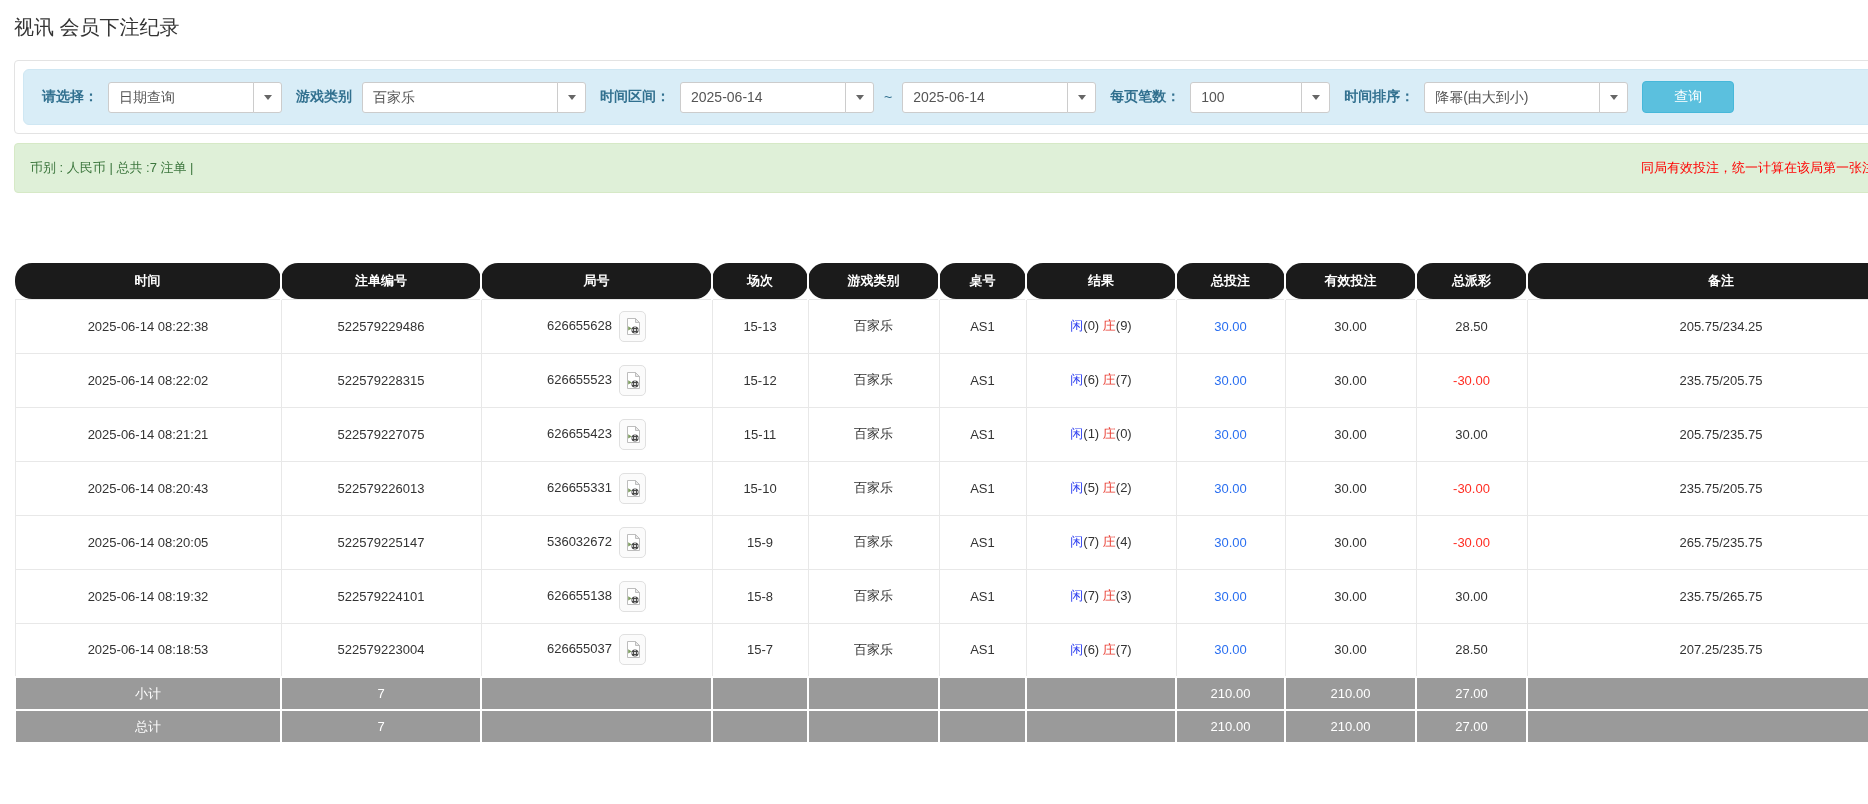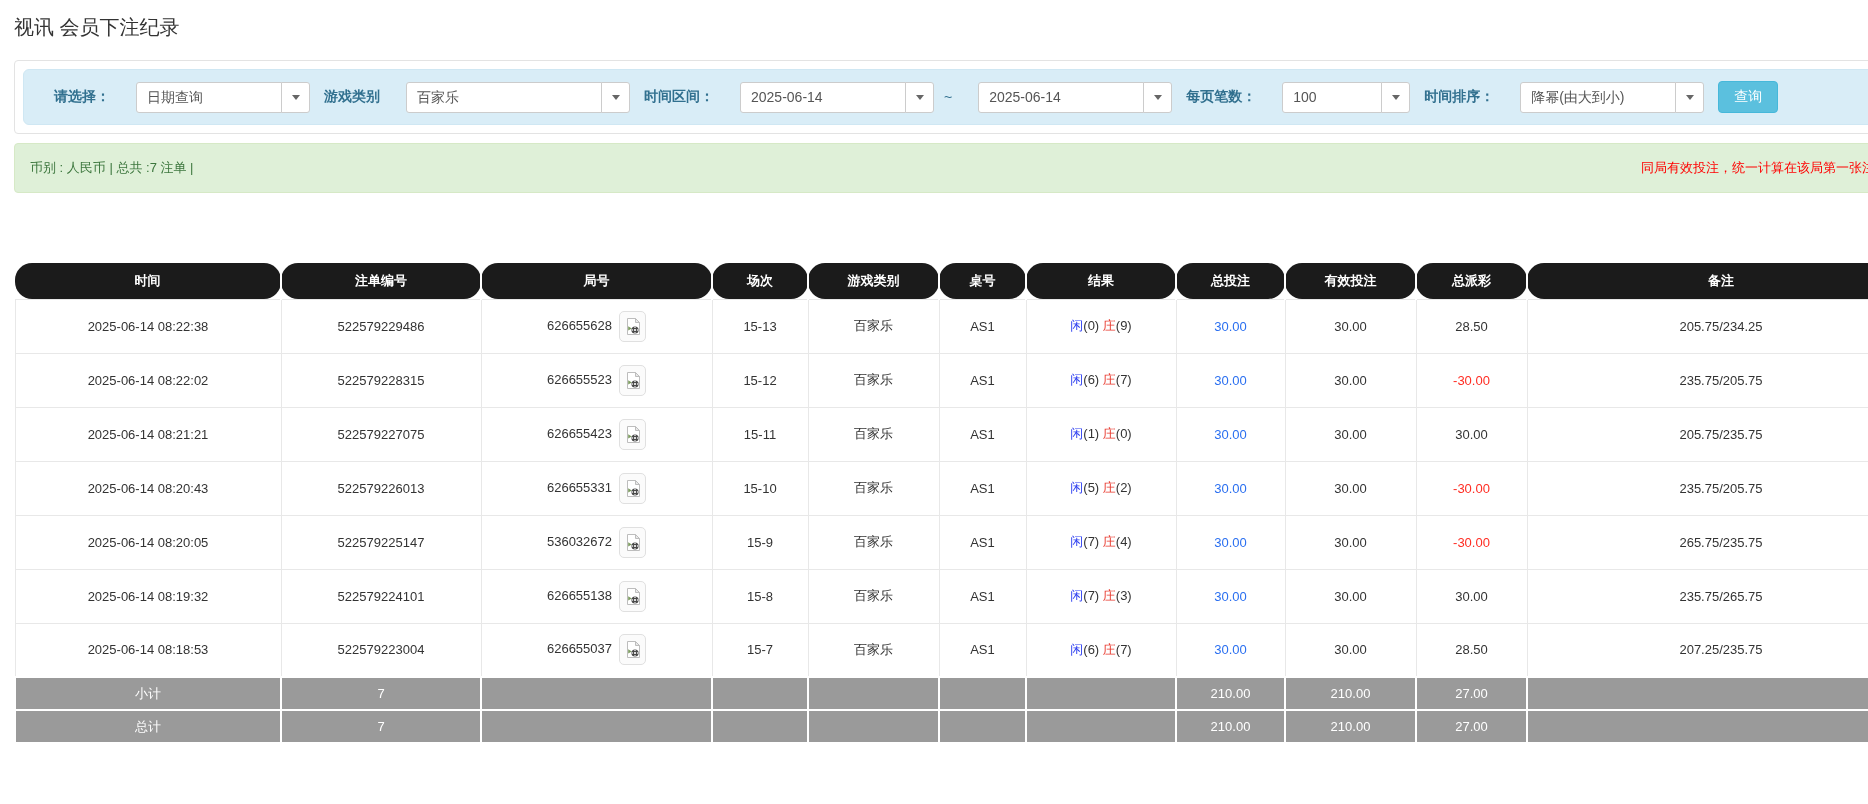--- a/index.html
+++ b/index.html
@@ -16,35 +16,35 @@
     margin-left: 14px; width: 1890px;
     background: #fff; border: 1px solid #e3e3e3; border-radius: 4px;
     padding: 8px;
   }
   .filter-strip {
     background: #d9edf7; border: 1px solid #cfe7f3; border-radius: 6px;
     padding: 11px 14px; display: flex; align-items: center; gap: 8px;
     white-space: nowrap;
   }
   .f-label { color: #31708f; font-weight: bold; font-size: 14px; margin: 0 2px 0 6px; }
-  .combo { display: inline-flex; align-items: flex-start; margin-left: 16px; }
+  .combo { display: inline-flex; align-items: flex-start; }
   .combo-text {
     background: #fff; border: 1px solid #ccc; border-radius: 3px 0 0 3px;
     height: 31px; line-height: 29px; padding: 0 10px; font-size: 14px; color: #555;
     overflow: hidden;
   }
   .combo-btn {
     width: 29px; height: 31px; margin-left: -1px;
     background: #fff; border: 1px solid #ccc; border-radius: 0 3px 3px 0;
     display: inline-flex; align-items: center; justify-content: center; cursor: pointer;
   }
   .caret { width: 0; height: 0; border-left: 4px solid transparent; border-right: 4px solid transparent; border-top: 5px solid #666; }
   .tilde { color: #31708f; font-size: 14px; margin: 0 2px; }
   .search-btn {
-    height: 32px; padding: 0 15px; margin-left: 6px;
+    height: 32px; padding: 0 31px; margin-left: 6px;
     background: #5bc0de; border: 1px solid #46b8da; border-radius: 4px;
     color: #fff; font-size: 14px; cursor: pointer;
     font-family: inherit;
   }
 
   
   .summary-bar {
     margin: 9px 0 0 14px; width: 1890px;
     background: #dff0d8; border: 1px solid #d6e9c6; border-radius: 4px;
     padding: 15px; display: flex; justify-content: space-between; align-items: center;
@@ -79,21 +79,21 @@
     background: #fbfbfb; border: 1px solid #e0e0e0; border-radius: 5px; cursor: pointer;
   }
 </style>
 </head>
 <body>
 
 <div class="page-title">视讯 会员下注纪录</div>
 
 <div class="filter-panel">
   <div class="filter-strip">
-    <span class="f-label" style="margin-left:16px">请选择：</span>
+    <span class="f-label" style="margin-left:4px">请选择：</span>
     <span class="combo">
       <span class="combo-text" style="width:146px">日期查询</span>
       <span class="combo-btn">
           <span class="caret"></span>
         </span>
     </span>
 
     <span class="f-label">游戏类别</span>
     <span class="combo">
       <span class="combo-text" style="width:196px">百家乐</span>
@@ -112,29 +112,29 @@
     <span class="tilde">~</span>
     <span class="combo">
       <span class="combo-text" style="width:166px">2025-06-14</span>
       <span class="combo-btn">
           <span class="caret"></span>
         </span>
     </span>
 
     <span class="f-label">每页笔数：</span>
     <span class="combo">
-      <span class="combo-text" style="width:100px">100</span>
+      <span class="combo-text" style="width:112px">100</span>
       <span class="combo-btn">
           <span class="caret"></span>
         </span>
     </span>
 
     <span class="f-label">时间排序：</span>
     <span class="combo">
-      <span class="combo-text" style="width:156px">降幂(由大到小)</span>
+      <span class="combo-text" style="width:176px">降幂(由大到小)</span>
       <span class="combo-btn">
           <span class="caret"></span>
         </span>
     </span>
 
     <button class="search-btn">查询</button>
   </div>
 </div>
 
 <div class="summary-bar">

